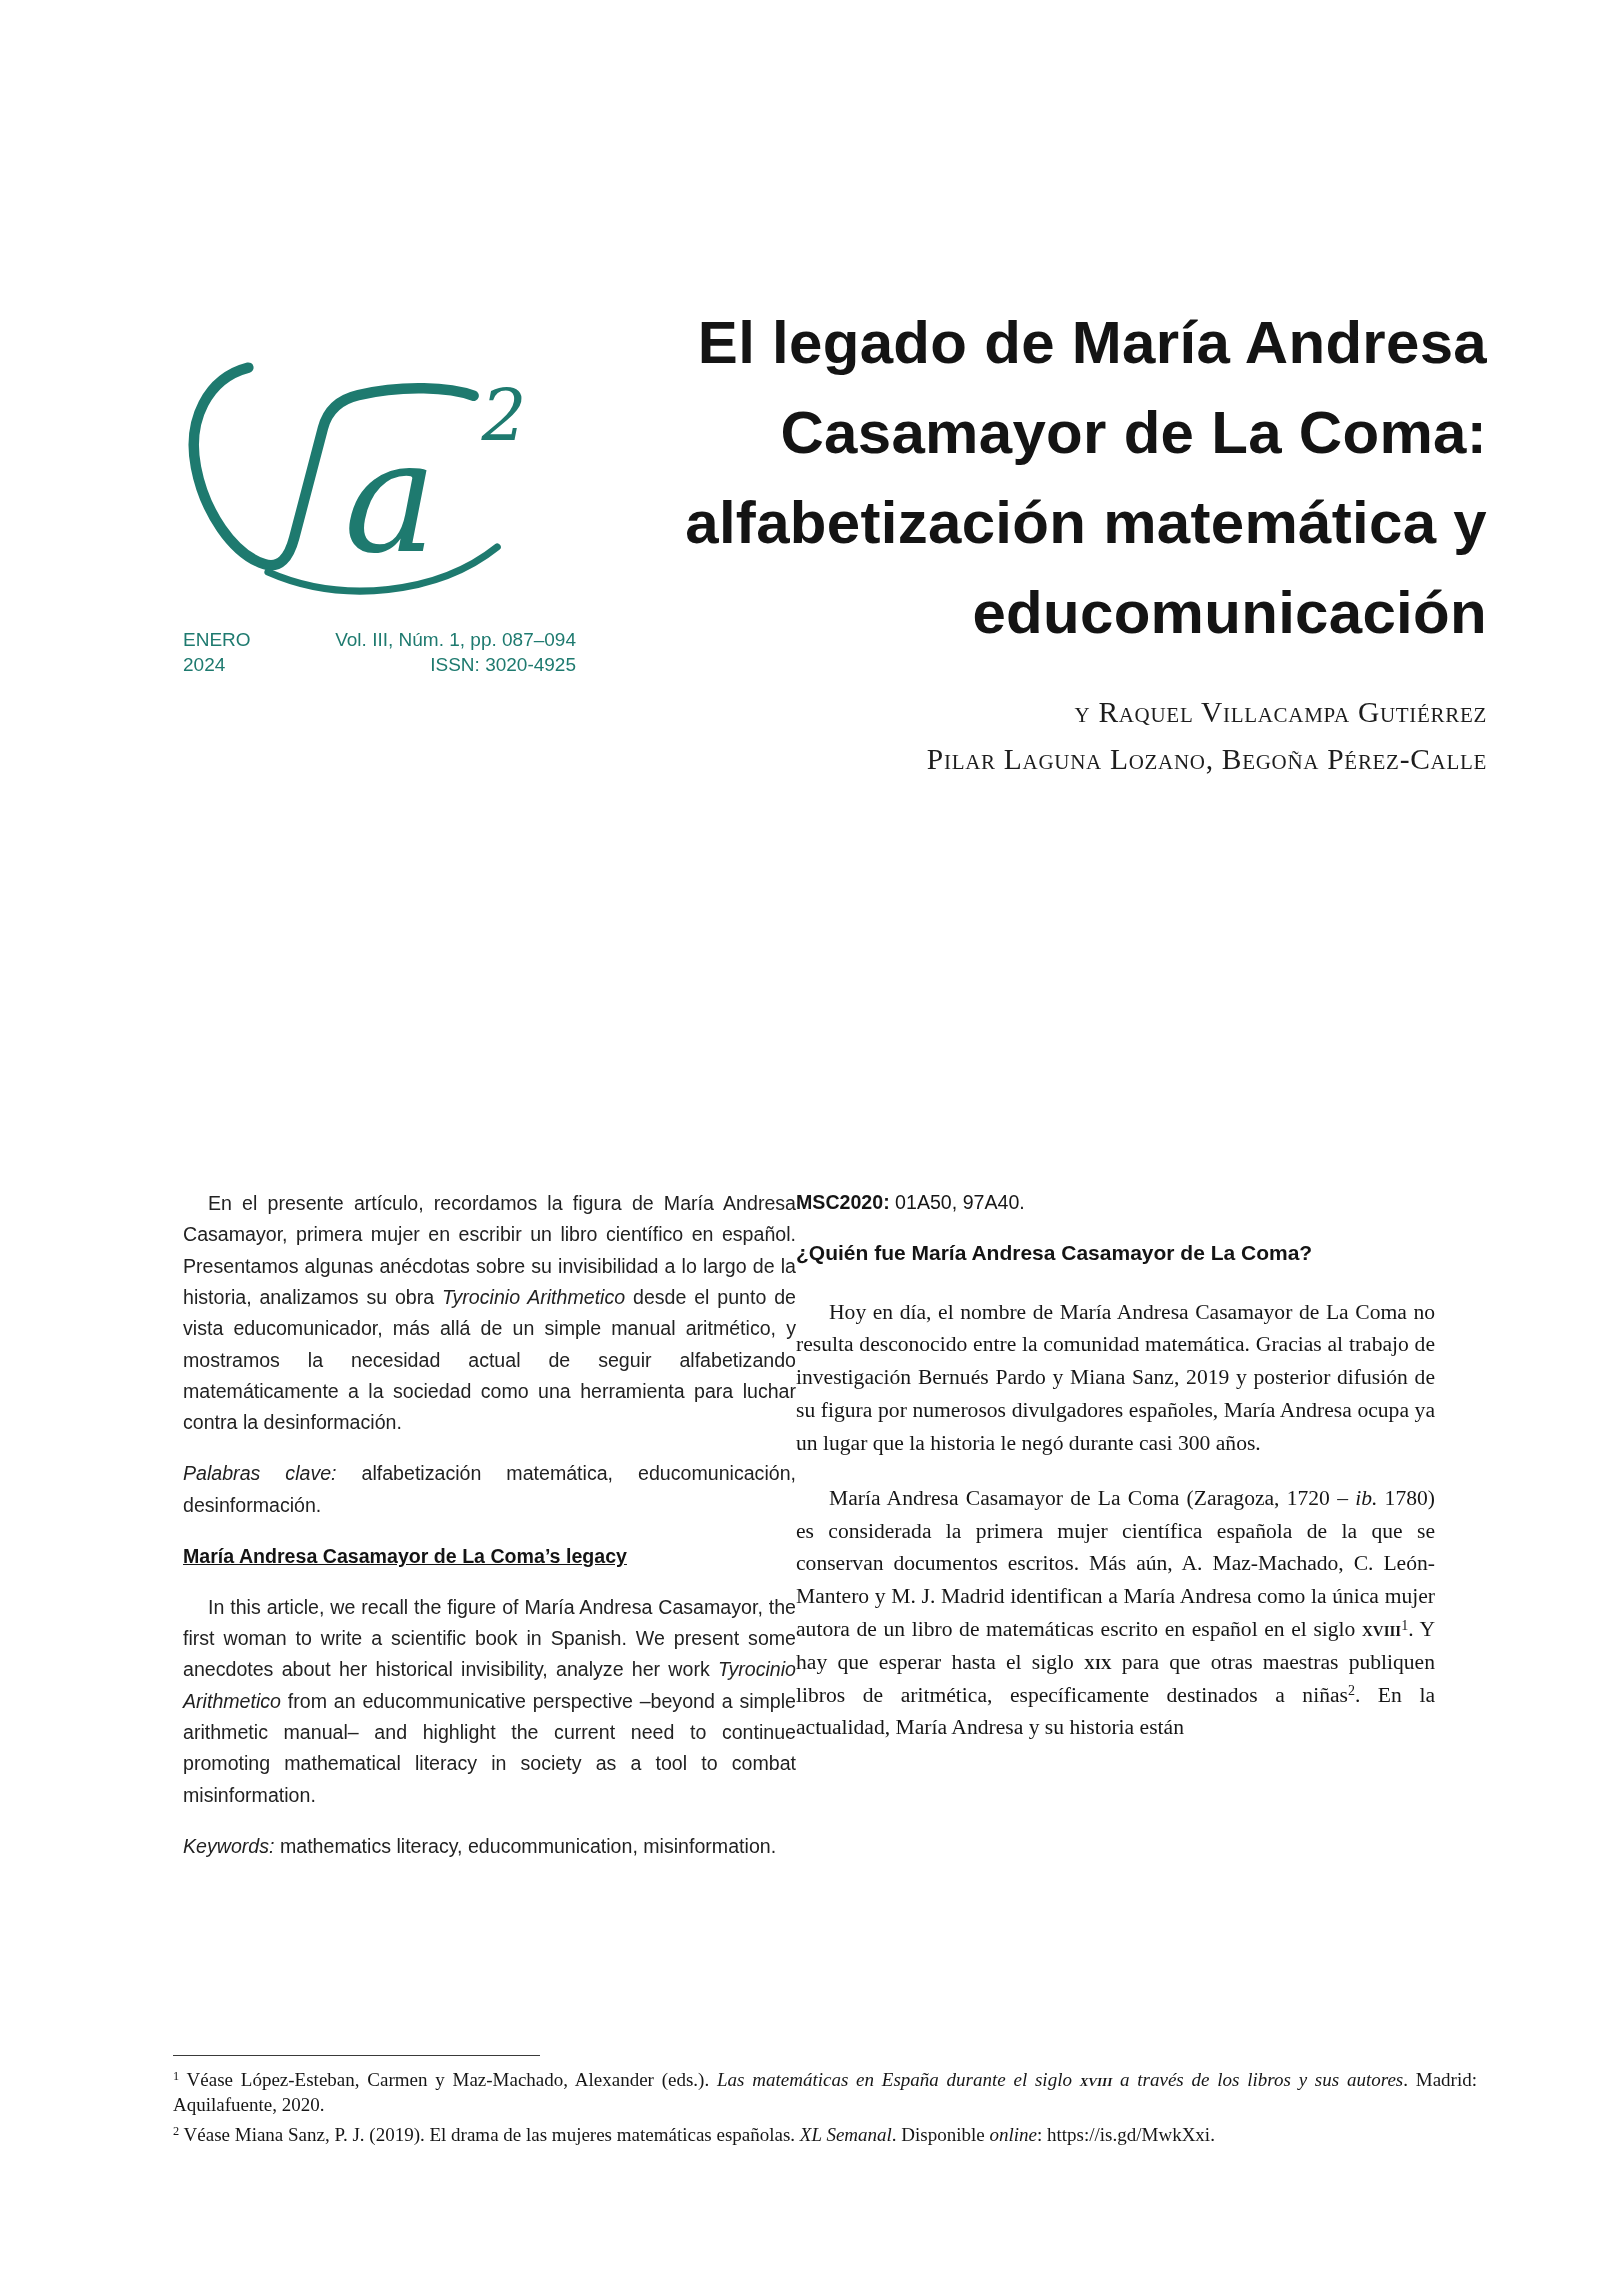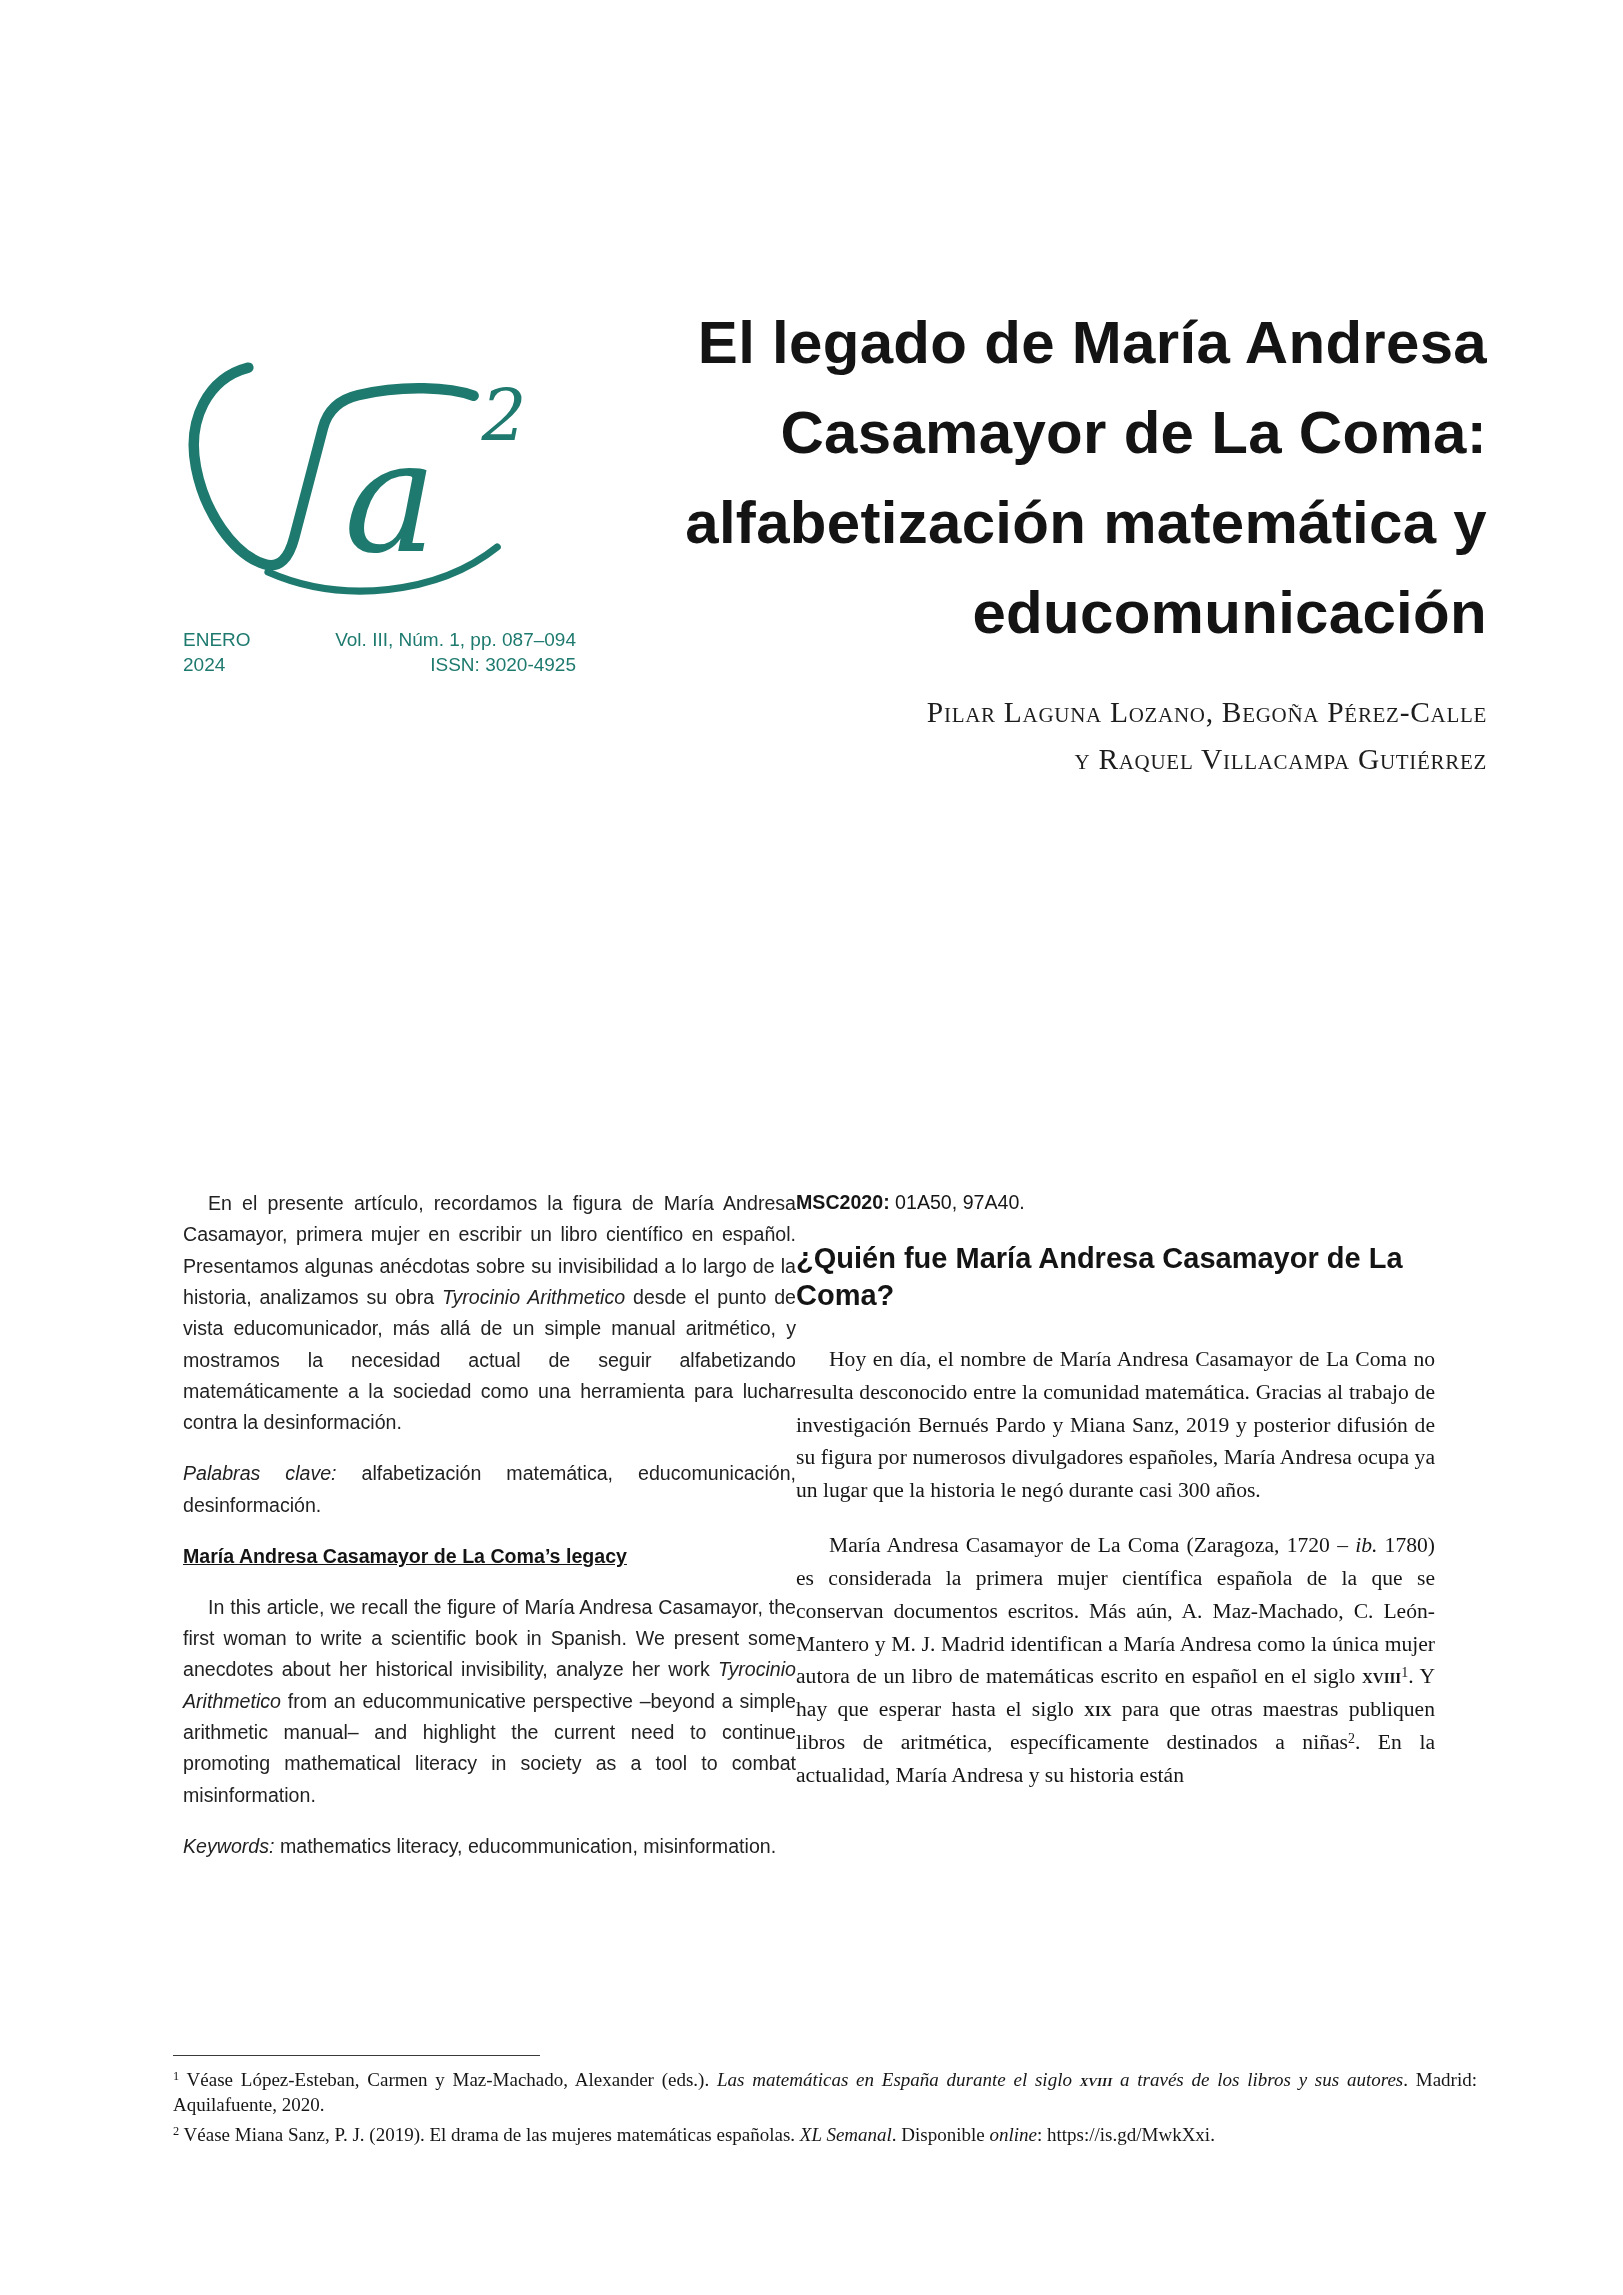--- a/index.html
+++ b/index.html
@@ -27,21 +27,21 @@
         display:grid;grid-template-columns:613px 639px;}
   .col-left{font-size:19.6px;line-height:1.6;text-align:justify;color:#222;}
   .col-left p{margin:0 0 19.6px 0;}
   .p-indent{text-indent:25px;}
   .legacy-heading{font-size:19.6px;font-weight:bold;margin:9.2px 0 19.6px 0;color:#141414;text-decoration:underline;}
   .col-right{font-family:"Liberation Serif", serif;font-size:21.6px;line-height:1.52;
         text-align:justify;color:#161616;}
   .col-right p{margin:0 0 22px 0;text-indent:33px;}
   .msc{font-family:"Liberation Sans", sans-serif;font-size:19.6px;margin:0 0 26px 0;
         text-indent:0 !important;text-align:left;}
-  .section-heading{font-family:"Liberation Sans", sans-serif;font-size:29px;font-weight:bold;
+  .section-heading{font-family:"Liberation Sans", sans-serif;font-size:21px;font-weight:bold;
         line-height:1.28;margin:6.5px 0 29px 0;color:#141414;text-align:left;}
   
   .footnotes{position:absolute;left:173px;top:2055px;width:1304px;
         font-family:"Liberation Serif", serif;font-size:19px;line-height:1.35;
         text-align:justify;color:#161616;}
   .fn-rule{width:367px;border-top:1.3px solid #3a3a3a;margin-bottom:10.5px;}
   .footnotes p{margin:0 0 3.9px 0;}
   
   .i{font-style:italic;}
   .b{font-weight:bold;}
@@ -74,22 +74,22 @@
   </div>
 
   <div class="title-block">
     <h1 class="article-title">
       <div>El legado de María Andresa</div>
       <div>Casamayor de La Coma:</div>
       <div>alfabetización matemática y</div>
       <div>educomunicación</div>
     </h1>
     <div class="authors">
+      <div>y Raquel Villacampa Gutiérrez</div>
       <div>Pilar Laguna Lozano, Begoña Pérez-Calle</div>
-      <div>y Raquel Villacampa Gutiérrez</div>
     </div>
   </div>
 
   <div class="columns">
 
     <div class="col-left">
       <p class="p-indent"><span>En el presente artículo, recordamos la figura de María Andresa Casamayor, primera mujer en escribir un libro científico en español. Presentamos algunas anécdotas sobre su invisibilidad a lo largo de la historia, analizamos su obra </span><span class="i">Tyrocinio Arithmetico</span><span> desde el punto de vista educomunicador, más allá de un simple manual aritmético, y mostramos la necesidad actual de seguir alfabetizando matemáticamente a la sociedad como una herramienta para luchar contra la desinformación.</span></p>
 
       <p><span class="i">Palabras clave:</span><span> alfabetización matemática, educomunicación, desinformación.</span></p>
 

